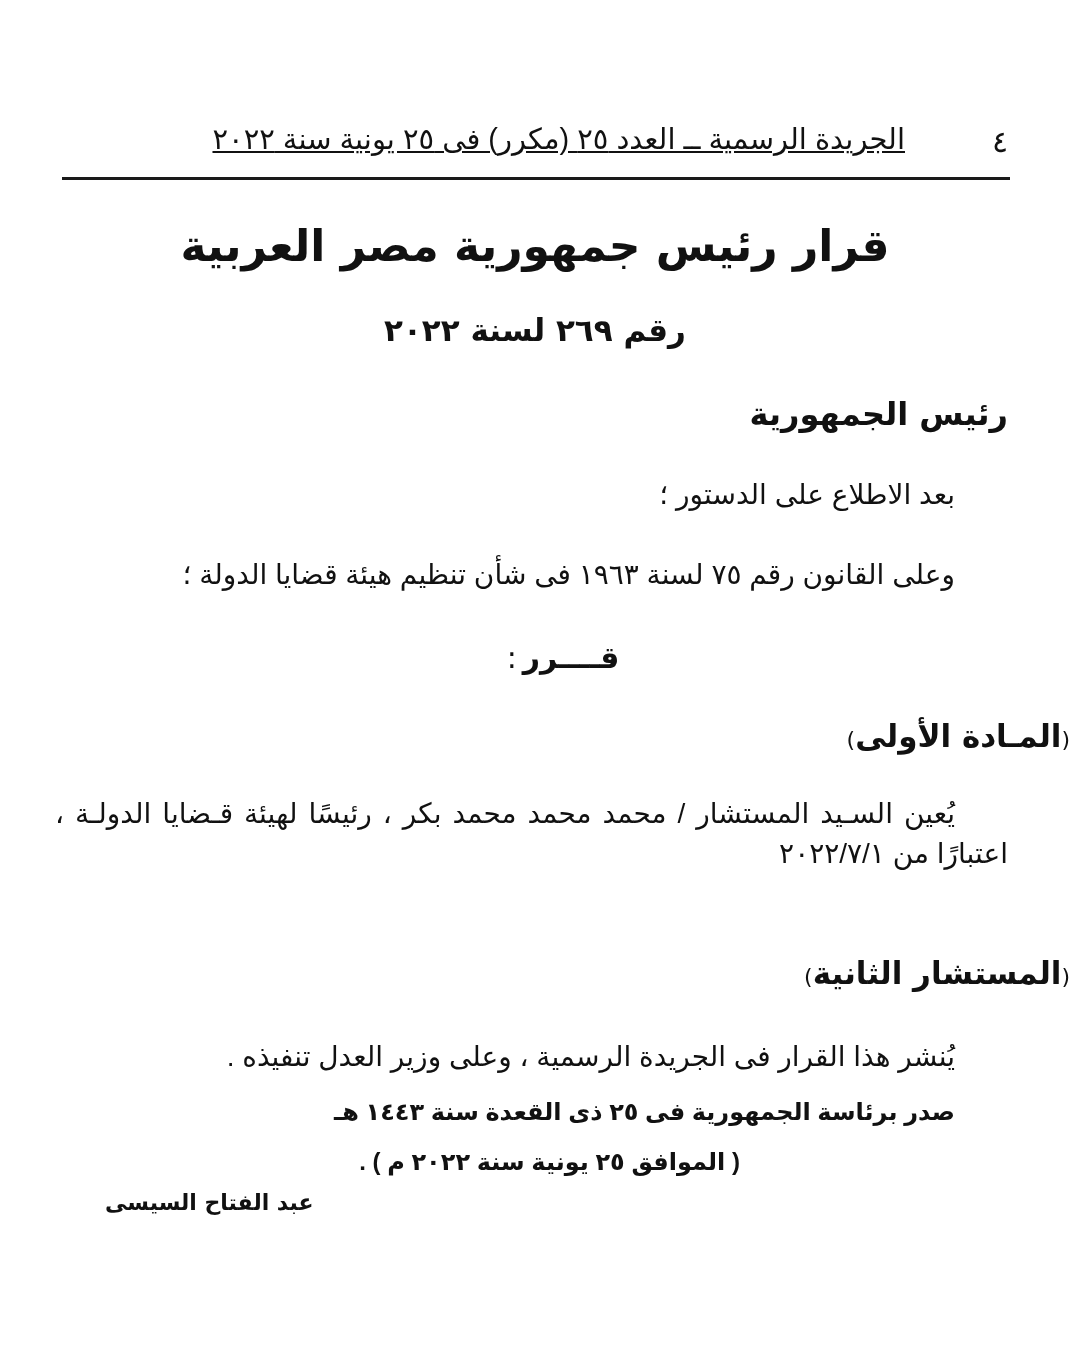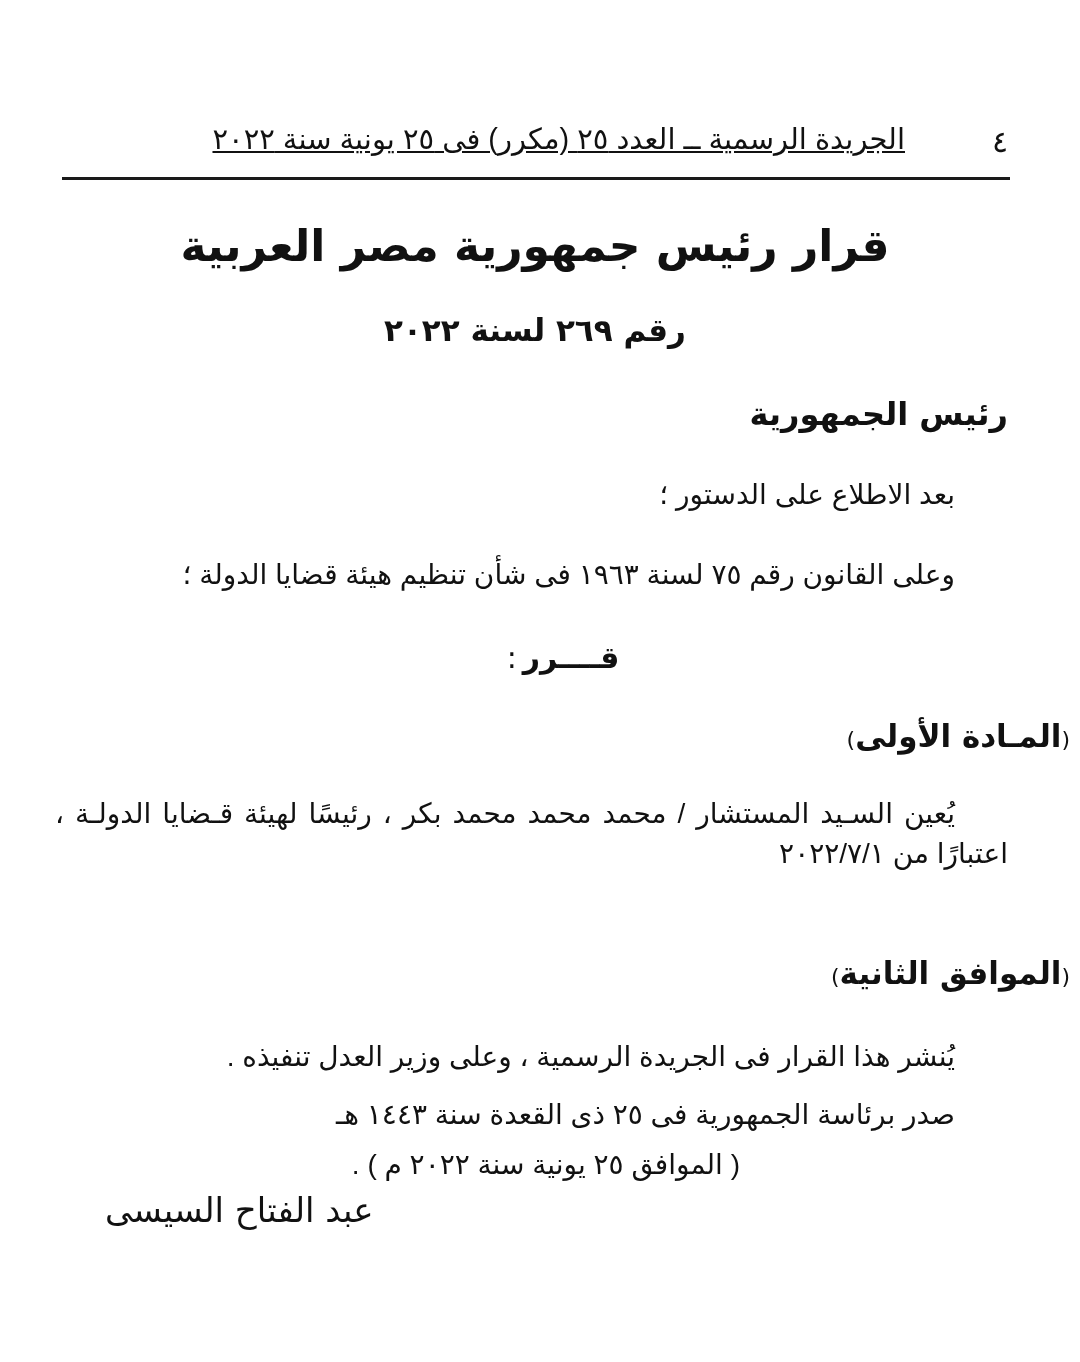--- a/index.html
+++ b/index.html
@@ -88,29 +88,30 @@
     .art1-line2 {
       top: 837px; right: 72px;
       font-size: 28px;
       font-family: "Liberation Sans", "DejaVu Sans", sans-serif;
     }
 
     .art2-text { top: 1040px; }
 
     .issued-line {
       right: 125px;
-      font-size: 28px;
+      font-size: 24px;
       font-family: "Liberation Sans", "DejaVu Sans", sans-serif;
+      font-weight: bold;
     }
     .issued-1 { top: 1098px; }
     .issued-2 { top: 1148px; right: 340px; text-align: right; }
 
     .signature {
       top: 1190px; left: 105px;
-      font-size: 34px; font-weight: normal;
+      font-size: 22px; font-weight: bold;
       font-family: "DejaVu Sans", sans-serif;
     }
   </style>
 </head>
 <body>
 
 <div>
 
   <div class="abs page-num">٤</div>
   <div class="abs gazette-line">الجريدة الرسمية ــ العدد ٢٥ (مكرر) فى ٢٥ يونية سنة ٢٠٢٢</div>
@@ -129,21 +130,21 @@
   </div>
 
   <div class="abs article-heading art1-heading">
     <span class="paren">(</span><span>المـادة الأولى</span><span class="paren">)</span>
   </div>
 
   <div class="abs art1-line1">يُعين السـيد المستشار / محمد محمد محمد بكر ، رئيسًا لهيئة قـضايا الدولـة ،</div>
   <div class="abs art1-line2">اعتبارًا من ٢٠٢٢/٧/١</div>
 
   <div class="abs article-heading art2-heading">
-    <span class="paren">(</span><span>الموافق الثانية</span><span class="paren">)</span>
+    <span class="paren">(</span><span>المستشار الثانية</span><span class="paren">)</span>
   </div>
 
   <div class="abs body-line art2-text">يُنشر هذا القرار فى الجريدة الرسمية ، وعلى وزير العدل تنفيذه .</div>
 
   <div class="abs issued-line issued-1">صدر برئاسة الجمهورية فى ٢٥ ذى القعدة سنة ١٤٤٣ هـ</div>
   <div class="abs issued-line issued-2">( الموافق ٢٥ يونية سنة ٢٠٢٢ م ) .</div>
 
   <div class="abs signature">عبد الفتاح السيسى</div>
 
 </div>

